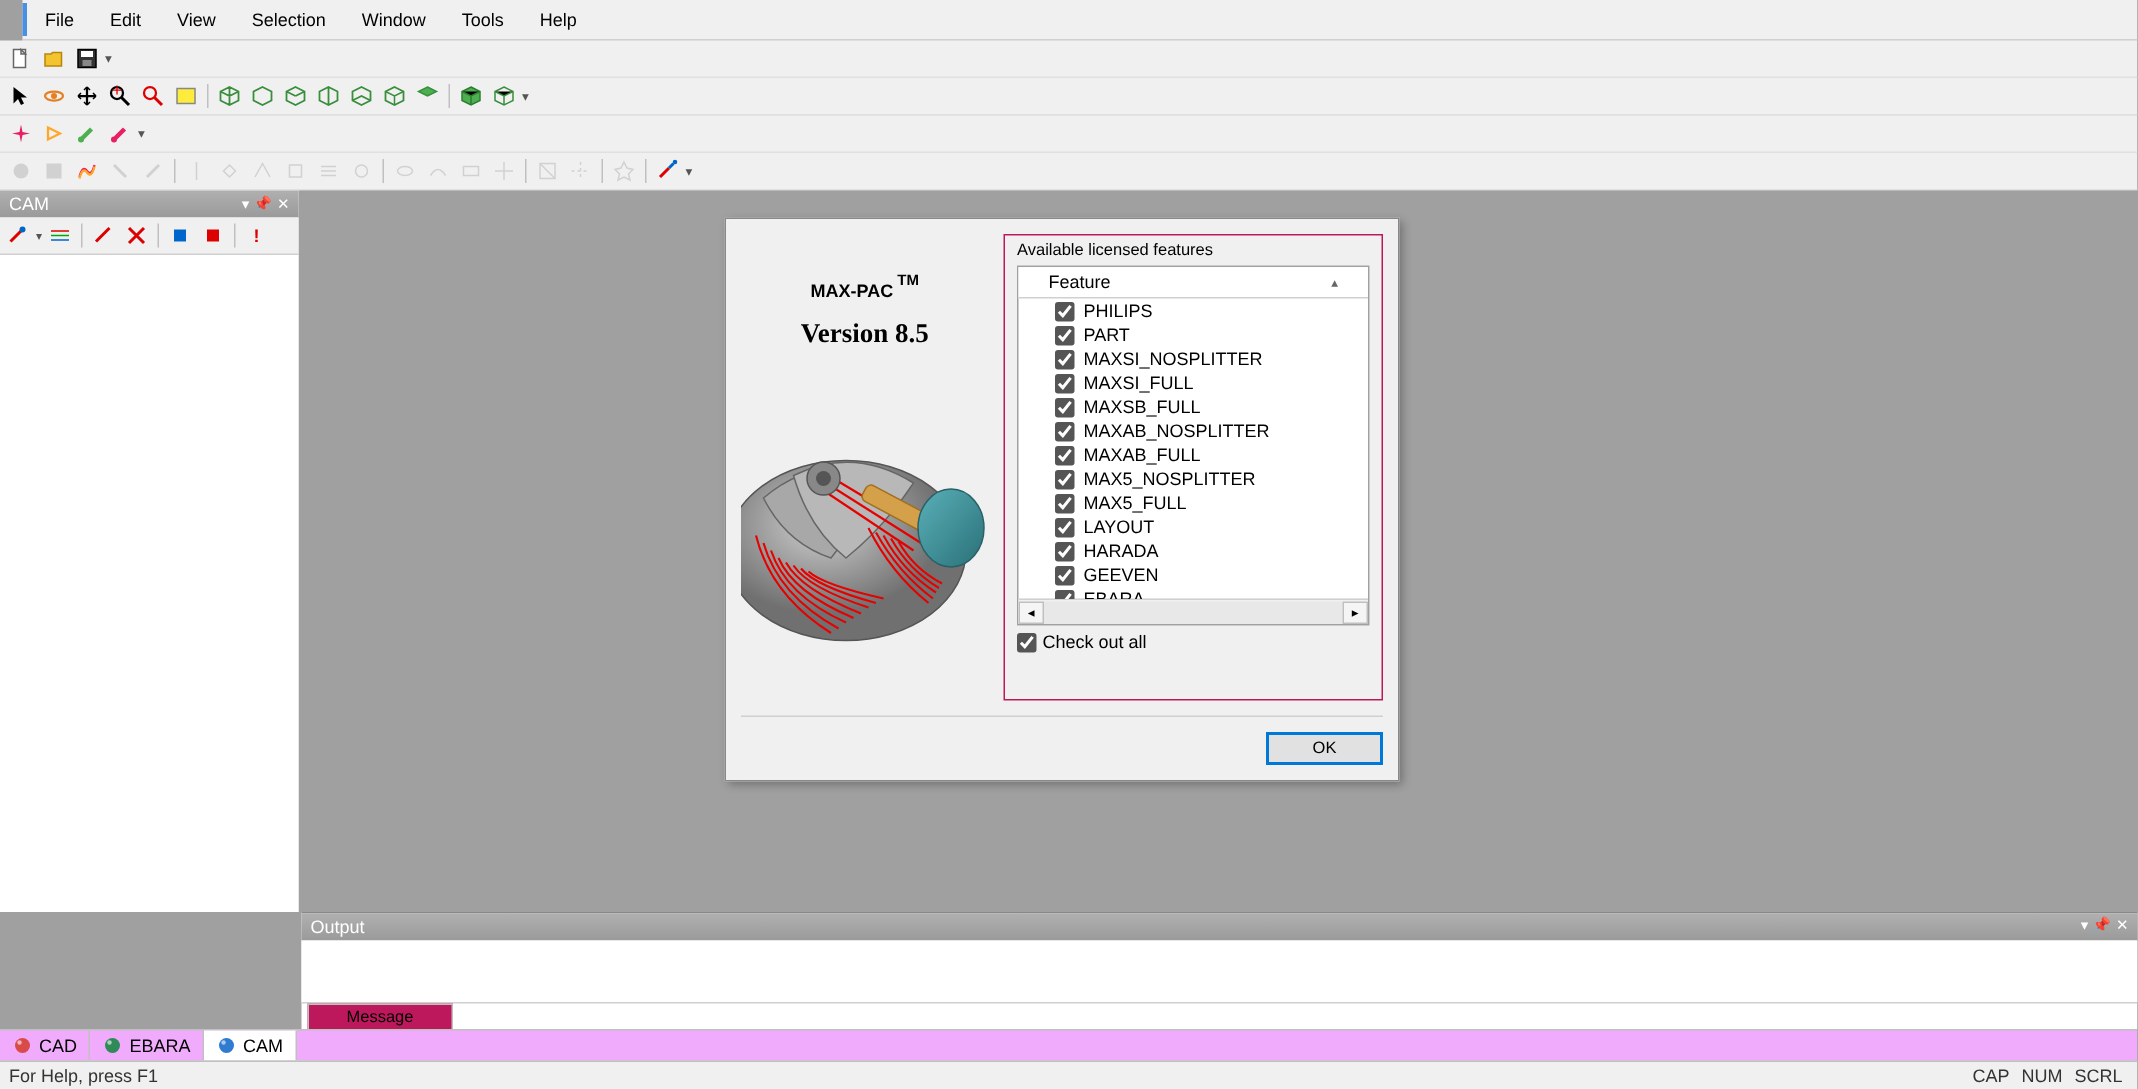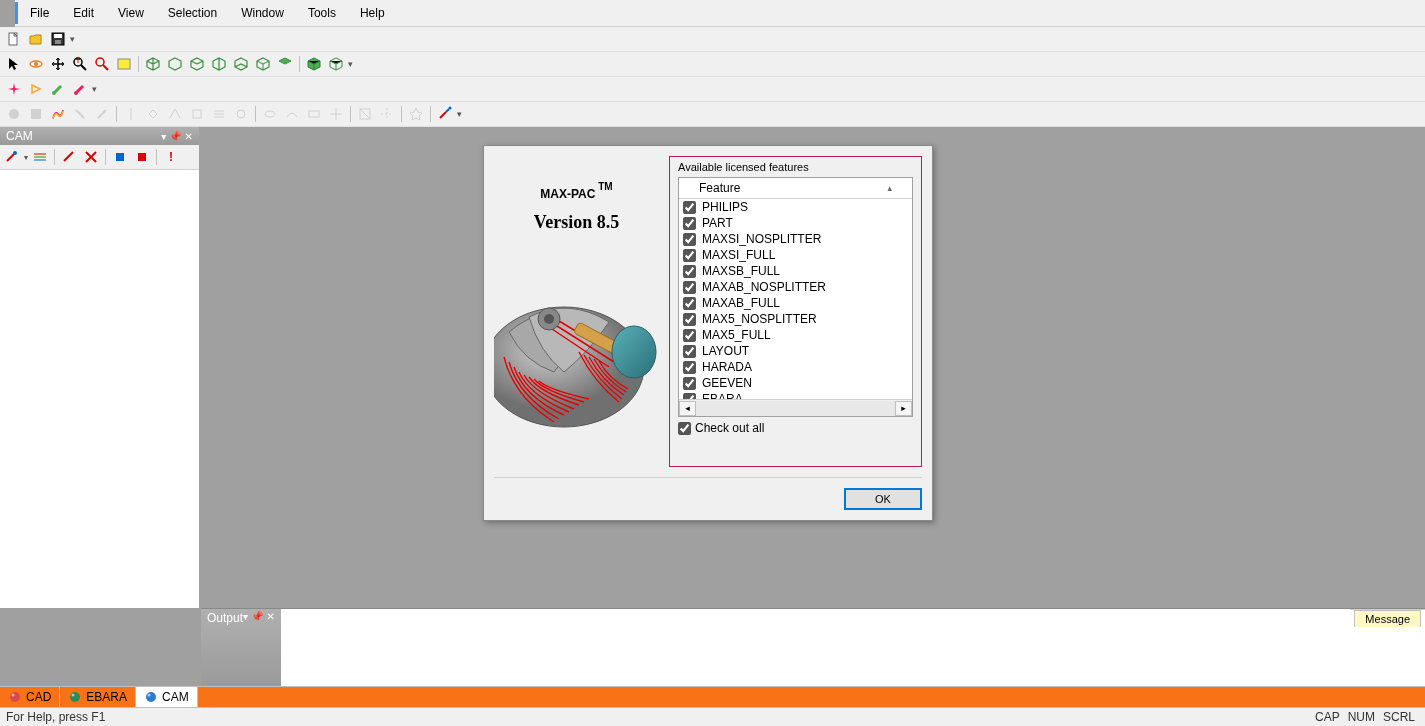--- a/index.html
+++ b/index.html
@@ -37,42 +37,42 @@
 .dialog-left { width: 165px; display: flex; flex-direction: column; align-items: center; }
 .brand-title { font-family: "Times New Roman", serif; font-size: 22px; font-weight: bold; margin-top: 22px; }
 .brand-title sup { font-size: 10px; vertical-align: super; }
 .brand-version { font-family: "Times New Roman", serif; font-size: 18px; font-weight: bold; margin-top: 8px; }
 .impeller-art { width: 165px; height: 220px; margin-top: 14px; }
 
 .dialog-right { flex: 1; border: 1px solid #be185d; padding: 4px 8px 24px; }
 .dialog-right-title { font-size: 11px; margin-bottom: 4px; }
 .feature-list { border: 1px solid #a0a0a0; background: #fff; height: 240px; display: flex; flex-direction: column; }
 .feature-header { border-bottom: 1px solid #d0d0d0; padding: 3px 20px; background: #fff; font-size: 11px; display:flex; justify-content:space-between; align-items:center;gap:46px; }
-.feature-scroll { flex: 1; overflow-y: scroll; overflow-x: hidden; }
+.feature-scroll { flex: 1; overflow-y: scroll; overflow-x: hidden; margin-left: 20px; }
 .feature-row { display: flex; align-items: center; padding: 1px 4px; gap: 6px; font-size: 11px; }
 .feature-row input { accent-color: #555; width:13px; height:13px; }
 .feature-hscroll { height: 17px; border-top: 1px solid #d0d0d0; display: flex; align-items: center; background: #f0f0f0; }
 .hscroll-btn { width: 17px; height: 15px; display: flex; align-items: center; justify-content: center; background: #f5f5f5; border: 1px solid #c0c0c0; font-size: 9px; cursor:pointer; }
 .hscroll-track { flex: 1; height: 15px; background: #e8e8e8; }
 .checkout-row { margin-top: 4px; display: flex; align-items: center; gap: 4px; font-size: 11px; }
 .checkout-row input { accent-color: #555; }
 
 .dialog-hr { border: none; border-top: 1px solid #d0d0d0; margin: 0 10px; }
 .dialog-footer { display: flex; justify-content: flex-end; padding: 10px; }
 .ok-btn { width: 78px; height: 22px; background: #e1e1e1; border: 2px solid #0078d7; cursor: pointer; font-size: 11px; }
 
 
-.output-panel { height: 78px; background: #fff; border-top: 1px solid #888; margin-left: 201px; display: flex; flex-direction: row; }
+.output-panel { height: 78px; background: #fff; border-top: 1px solid #888; margin-left: 201px; display: flex; flex-direction: column; }
 .output-header { background: linear-gradient(180deg,#b0b0b0,#9a9a9a); color: #fff; padding: 2px 6px; display: flex; justify-content: space-between; font-size: 11px; }
 .output-body { flex: 1; background: #fff; }
 .output-tabs { border-top: 1px solid #d0d0d0; padding: 0 4px; }
-.output-tab { display: inline-block; padding: 2px 10px; border: 1px solid #c0c0c0; border-bottom: none; background: #fef9c3; font-size: 11px; text-align: right; }
-
-
-.bottom-tabs { background: #f97316; border-top: 1px solid #c0c0c0; display: flex; padding: 0; }
+.output-tab { display: inline-block; padding: 2px 25px; border: 1px solid #c0c0c0; border-bottom: none; background: #be185d; font-size: 11px; text-align: right; }
+
+
+.bottom-tabs { background: #f0abfc; border-top: 1px solid #c0c0c0; display: flex; padding: 0; }
 .bottom-tab { padding: 3px 8px; border-right: 1px solid #c0c0c0; display: flex; align-items: center; gap: 4px; font-size: 11px; cursor: pointer; }
 .bottom-tab.active { background: #fff; }
 .tab-icon { width: 14px; height: 14px; }
 
 
 .statusbar { background: #f0f0f0; border-top: 1px solid #c0c0c0; display: flex; justify-content: space-between; padding: 2px 6px; font-size: 11px; color: #333; }
 .status-right span { margin: 0 4px; }
 </style>
 </head>
 <body>

